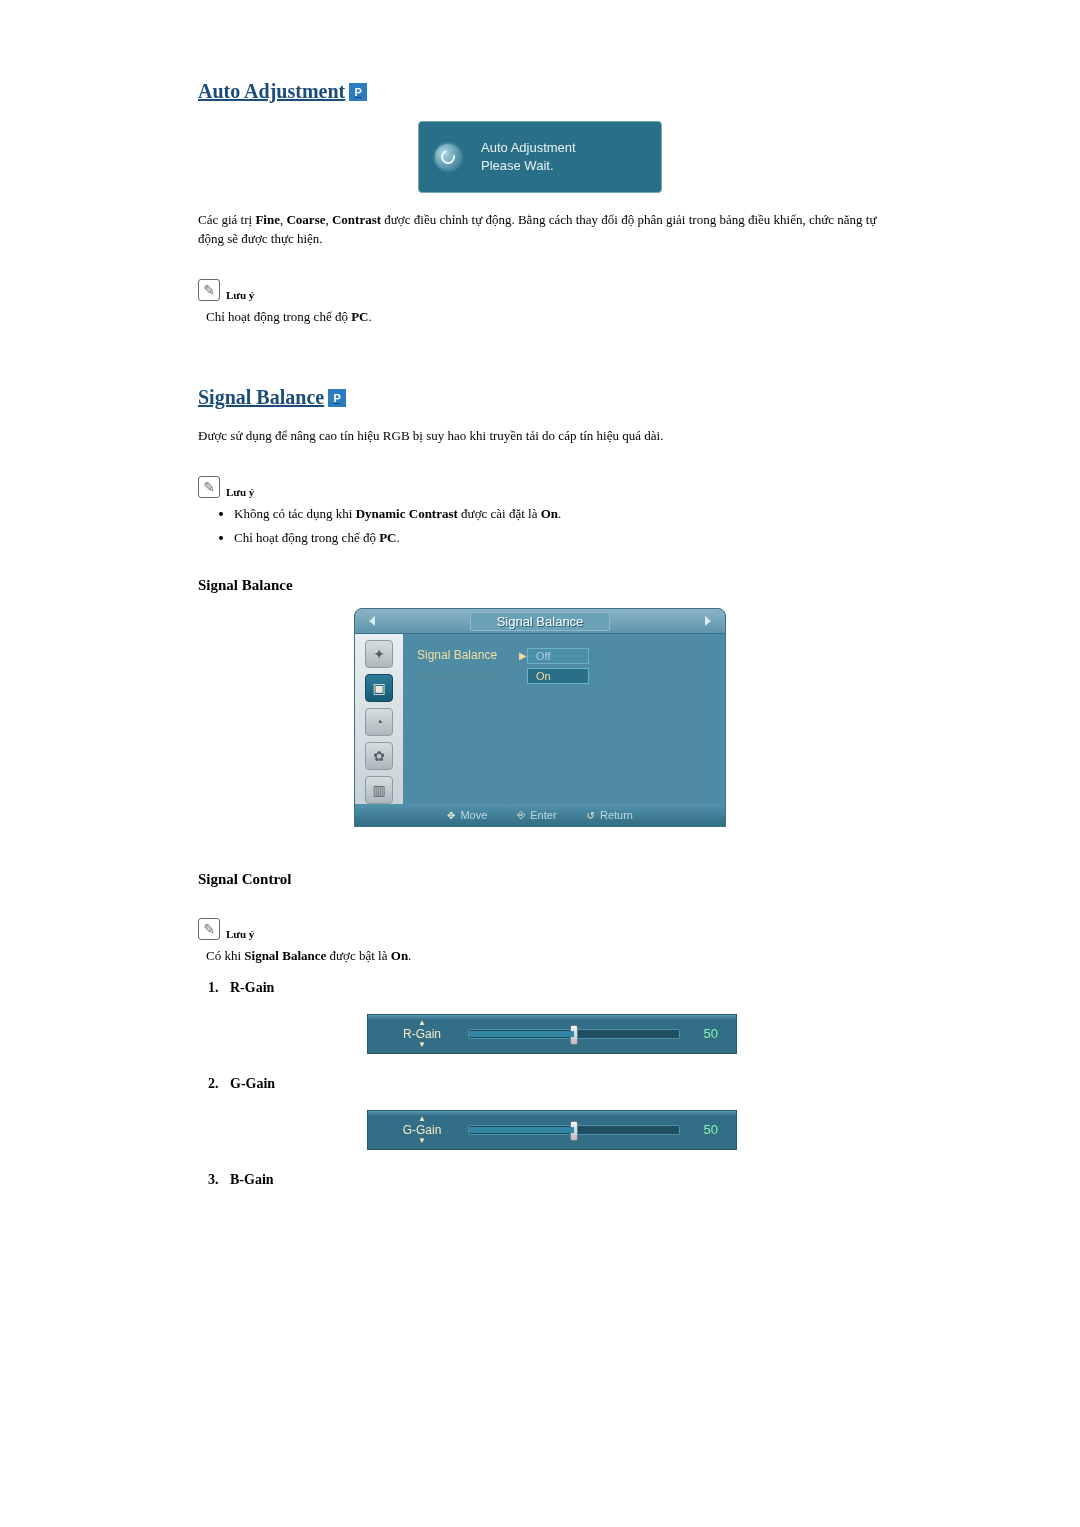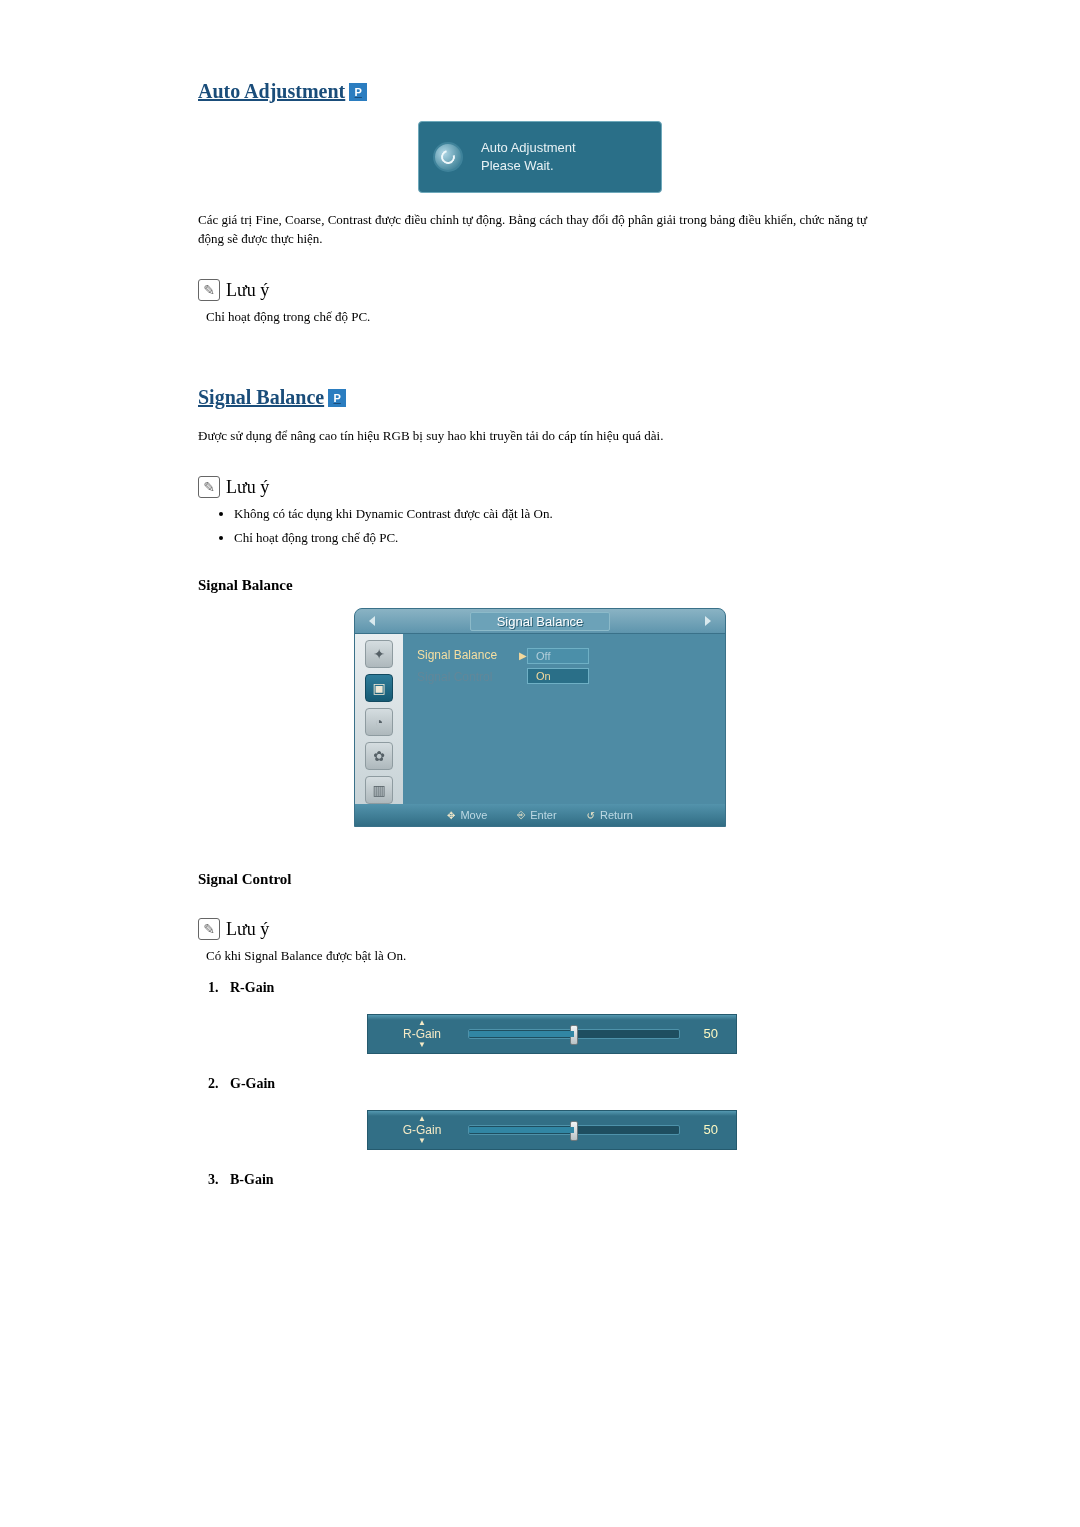--- a/index.html
+++ b/index.html
@@ -43,21 +43,21 @@
   .subhead {
     font-size: 15px;
     font-weight: bold;
     margin: 30px 0 14px 0;
   }
   .body-text {
     font-size: 13px;
     line-height: 1.45;
     margin: 18px 0;
   }
-  .bold { font-weight: normal; margin-top: 20px; }
+  .bold { font-weight: bold; margin-top: 20px; }
 
   
   .note-block { margin: 30px 0 10px 0; }
   .note-header {
     display: flex;
     align-items: flex-end;
     gap: 6px;
     margin-bottom: 6px;
   }
   .note-icon {
@@ -66,21 +66,21 @@
     border: 1.5px solid #666;
     border-radius: 3px;
     display: flex;
     align-items: center;
     justify-content: center;
     font-family: Arial, sans-serif;
     font-size: 14px;
     color: #666;
     box-sizing: border-box;
   }
-  .note-label { font-weight: normal; font-size: 18px; }
+  .note-label { font-weight: bold; font-size: 11px; }
   .note-body { font-size: 13px; line-height: 1.5; margin-left: 8px; }
   .note-body ul { margin: 4px 0 4px 28px; padding: 0; }
   .note-body ul li { margin: 4px 0; }
 
   
   .popup-wrap { display: flex; justify-content: center; margin: 18px 0 10px 0; }
   .popup {
     width: 244px;
     height: 72px;
     background: #2a6f88;
@@ -277,21 +277,21 @@
     position: absolute;
     left: 50%;
     top: -5px;
     width: 6px;
     height: 18px;
     background: linear-gradient(#f2f4f5, #b9c2c5);
     border: 1px solid #6e7a7e;
     border-radius: 2px;
     transform: translateX(-50%);
   }
-  .slider-value { color: #fef9c3; font-size: 13px; width: 24px; text-align: right;}
+  .slider-value { color: #86efac; font-size: 13px; width: 24px; text-align: right;}
 </style>
 </head>
 <body>
 
 <div class="page">
 
   <h2 class="section-heading">
     <span>Auto Adjustment</span>
     <span class="p-icon">P</span>
   </h2>

